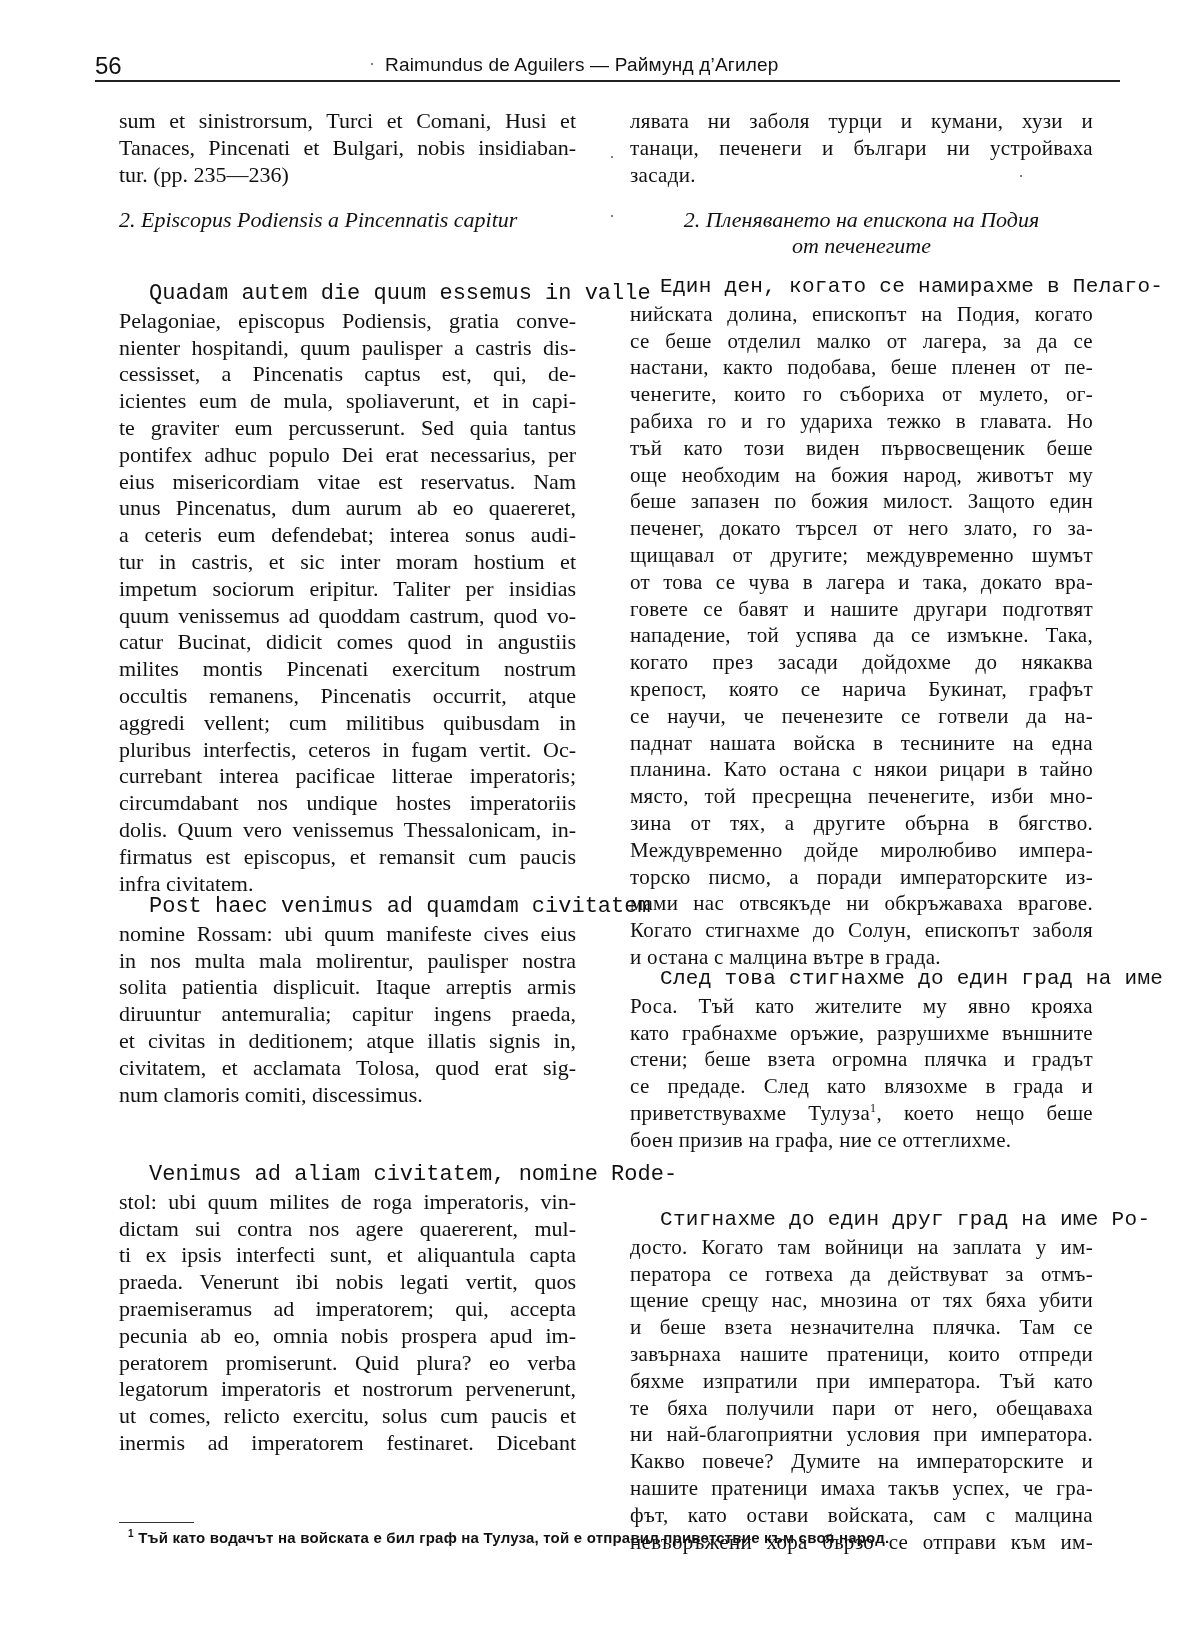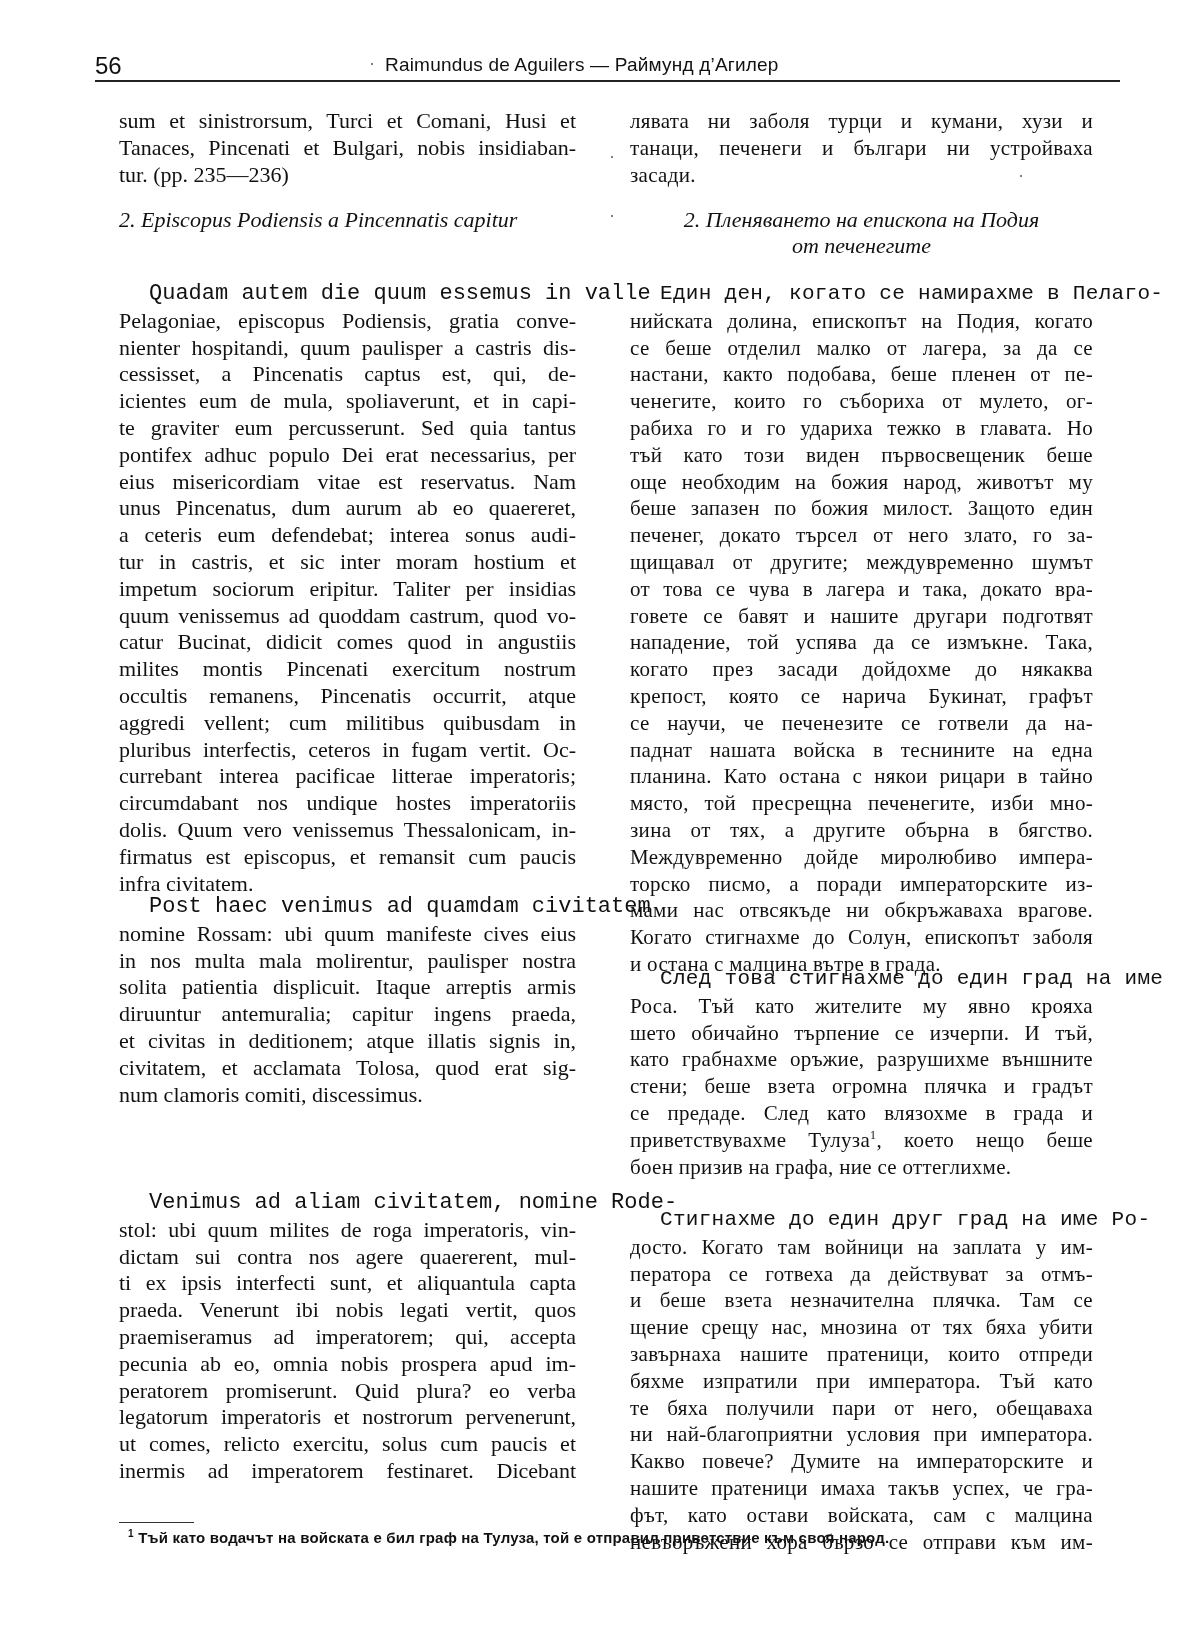--- a/index.html
+++ b/index.html
@@ -73,21 +73,21 @@
 <div class="block" style="left:119px;top:894px;width:457px;" id="latin-p2">
     <span class="line indent">Post haec venimus ad quamdam civitatem</span>
     <span class="line">nomine Rossam: ubi quum manifeste cives eius</span>
     <span class="line">in nos multa mala molirentur, paulisper nostra</span>
     <span class="line">solita patientia displicuit. Itaque arreptis armis</span>
     <span class="line">diruuntur antemuralia; capitur ingens praeda,</span>
     <span class="line">et civitas in deditionem; atque illatis signis in,</span>
     <span class="line">civitatem, et acclamata Tolosa, quod erat sig-</span>
     <span class="line last">num clamoris comiti, discessimus.</span>
   </div>
-<div class="block" style="left:119px;top:1162px;width:457px;margin-top:28px;" id="latin-p3">
+<div class="block" style="left:119px;top:1162px;width:457px;" id="latin-p3">
     <span class="line indent">Venimus ad aliam civitatem, nomine Rode-</span>
     <span class="line">stol: ubi quum milites de roga imperatoris, vin-</span>
     <span class="line">dictam sui contra nos agere quaererent, mul-</span>
     <span class="line">ti ex ipsis interfecti sunt, et aliquantula capta</span>
     <span class="line">praeda. Venerunt ibi nobis legati vertit, quos</span>
     <span class="line">praemiseramus ad imperatorem; qui, accepta</span>
     <span class="line">pecunia ab eo, omnia nobis prospera apud im-</span>
     <span class="line">peratorem promiserunt. Quid plura? eo verba</span>
     <span class="line">legatorum imperatoris et nostrorum pervenerunt,</span>
     <span class="line">ut comes, relicto exercitu, solus cum paucis et</span>
@@ -96,21 +96,21 @@
 
 <div class="col col-right" id="bg-intro">
     <span class="line">лявата ни заболя турци и кумани, хузи и</span>
     <span class="line">танаци, печенеги и българи ни устройваха</span>
     <span class="line last">засади.</span>
   </div>
 <div class="heading heading-right">
   <div>2. Пленяването на епископа на Подия</div>
   <div>от печенегите</div>
 </div>
-<div class="block col-right" style="position:absolute;left:630px;top:281px;width:463px;" id="bg-p1">
+<div class="block col-right" style="position:absolute;left:630px;top:274px;width:463px;" id="bg-p1">
     <span class="line indent">Един ден, когато се намирахме в Пелаго-</span>
     <span class="line">нийската долина, епископът на Подия, когато</span>
     <span class="line">се беше отделил малко от лагера, за да се</span>
     <span class="line">настани, както подобава, беше пленен от пе-</span>
     <span class="line">ченегите, които го събориха от мулето, ог-</span>
     <span class="line">рабиха го и го удариха тежко в главата. Но</span>
     <span class="line">тъй като този виден първосвещеник беше</span>
     <span class="line">още необходим на божия народ, животът му</span>
     <span class="line">беше запазен по божия милост. Защото един</span>
     <span class="line">печенег, докато търсел от него злато, го за-</span>
@@ -127,33 +127,32 @@
     <span class="line">зина от тях, а другите обърна в бягство.</span>
     <span class="line">Междувременно дойде миролюбиво импера-</span>
     <span class="line">торско писмо, а поради императорските из-</span>
     <span class="line">мами нас отвсякъде ни обкръжаваха врагове.</span>
     <span class="line">Когато стигнахме до Солун, епископът заболя</span>
     <span class="line last">и остана с малцина вътре в града.</span>
   </div>
 <div class="block col-right" style="position:absolute;left:630px;top:966px;width:463px;" id="bg-p2">
     <span class="line indent">След това стигнахме до един град на име</span>
     <span class="line">Роса. Тъй като жителите му явно крояха</span>
-    <span class="line">шето обичайно търпение се изчерпи. И тъй,</span>
     <span class="line">като грабнахме оръжие, разрушихме външните</span>
     <span class="line">стени; беше взета огромна плячка и градът</span>
     <span class="line">се предаде. След като влязохме в града и</span>
     <span class="line"><span>приветствувахме Тулуза</span><sup class="ref">1</sup><span>, което нещо беше</span></span>
     <span class="line last">боен призив на графа, ние се оттеглихме.</span>
   </div>
 <div class="block col-right" style="position:absolute;left:630px;top:1207px;width:463px;" id="bg-p3">
     <span class="line indent">Стигнахме до един друг град на име Ро-</span>
     <span class="line">досто. Когато там войници на заплата у им-</span>
     <span class="line">ператора се готвеха да действуват за отмъ-</span>
+    <span class="line">щение срещу нас, мнозина от тях бяха убити</span>
     <span class="line">и беше взета незначителна плячка. Там се</span>
-    <span class="line">щение срещу нас, мнозина от тях бяха убити</span>
     <span class="line">завърнаха нашите пратеници, които отпреди</span>
     <span class="line">бяхме изпратили при императора. Тъй като</span>
     <span class="line">те бяха получили пари от него, обещаваха</span>
     <span class="line">ни най-благоприятни условия при императора.</span>
     <span class="line">Какво повече? Думите на императорските и</span>
     <span class="line">нашите пратеници имаха такъв успех, че гра-</span>
     <span class="line">фът, като остави войската, сам с малцина</span>
     <span class="line">невъоръжени хора бързо се отправи към им-</span>
   </div>
 

